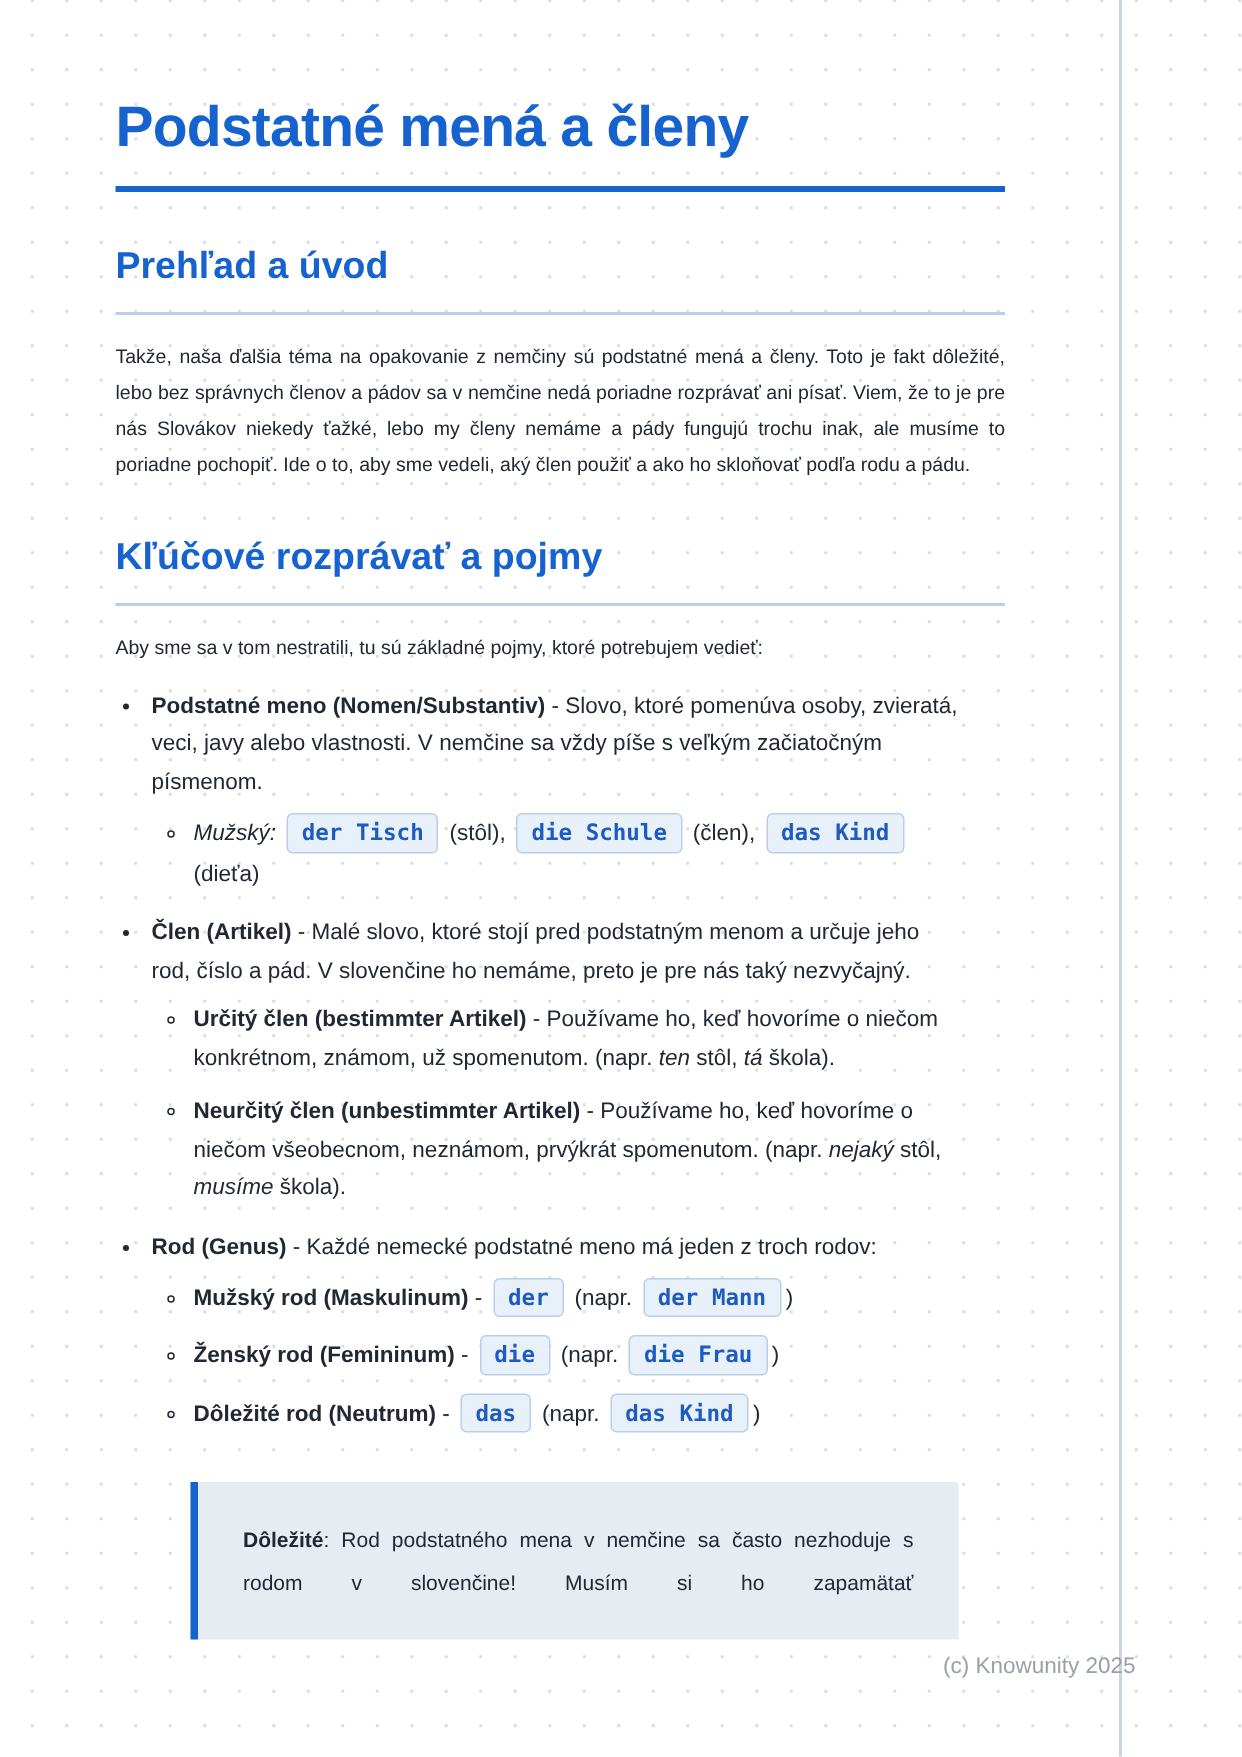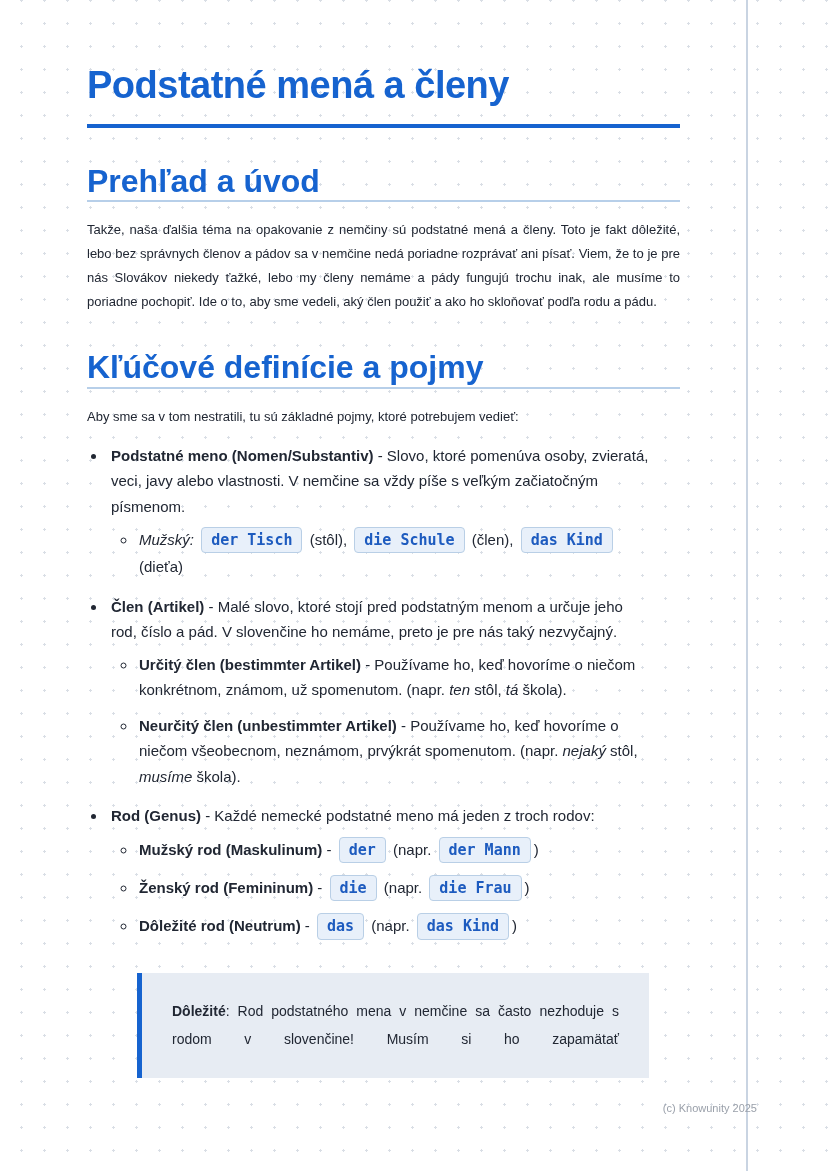--- a/index.html
+++ b/index.html
@@ -23,34 +23,34 @@
     background-size:23px 23px;
     background-position:10px 12px;
     font-family:"Liberation Sans", sans-serif;
     color:var(--text);
   }
   .margin-line{
     position:absolute;top:0;bottom:0;left:746px;width:2px;
     background:var(--margin-line);
   }
   .content{
-    position:absolute;top:0;left:17px;width:776px;
+    position:absolute;top:0;left:7px;width:776px;
     padding:64px 113px 0 70px;
   }
   h1{
     margin:0 0 16px 0;
     font-size:38px;line-height:1.15;font-weight:bold;
     color:var(--accent);letter-spacing:-0.5px;
   }
   .title-rule{height:4px;background:var(--accent);margin:0 0 18px 0;}
   h2{
     margin:34px 0 0 0;
-    font-size:32px;line-height:1.2;font-weight:bold;
+    font-size:25px;line-height:1.2;font-weight:bold;
     color:var(--accent);
-    padding-bottom:0;border-bottom:2px solid var(--heading-underline);
+    padding-bottom:16px;border-bottom:2px solid var(--heading-underline);
   }
   p.body-text{
     margin:16px 0 0 0;
     font-size:13px;line-height:1.85;text-align:justify;
   }
   ul.top-list{
     list-style:disc;margin:14px 0 0 0;padding:0 28px 0 20px;
     font-size:15px;line-height:1.7;
   }
   ul.top-list > li{margin-bottom:14px;padding-left:4px;}
@@ -75,37 +75,37 @@
   .callout{
     margin:32px 0 0 50px;width:512px;
     background:var(--callout-bg);
     border-left:5px solid var(--accent);
     padding:24px 30px;
     font-size:14px;line-height:2.05;
     text-align:justify;text-align-last:justify;
   }
   .footer{
     position:absolute;top:1102px;right:71px;
-    font-size:11px;color:var(--footer-text);
+    font-size:15px;color:var(--footer-text);
   }
 </style>
 </head>
 <body>
 
 <div class="margin-line"></div>
 
 <div class="content">
 
   <h1>Podstatné mená a členy</h1>
   <div class="title-rule"></div>
 
   <h2>Prehľad a úvod</h2>
   <p class="body-text">Takže, naša ďalšia téma na opakovanie z nemčiny sú podstatné mená a členy. Toto je fakt dôležité, lebo bez správnych členov a pádov sa v nemčine nedá poriadne rozprávať ani písať. Viem, že to je pre nás Slovákov niekedy ťažké, lebo my členy nemáme a pády fungujú trochu inak, ale musíme to poriadne pochopiť. Ide o to, aby sme vedeli, aký člen použiť a ako ho skloňovať podľa rodu a pádu.</p>
 
-  <h2>Kľúčové definície a pojmy</h2>
+  <h2>Kľúčové rozprávať a pojmy</h2>
   <p class="body-text">Aby sme sa v tom nestratili, tu sú základné pojmy, ktoré potrebujem vedieť:</p>
 
   <ul class="top-list">
 
     <li><span class="b">Podstatné meno (Nomen/Substantiv)</span><span> - Slovo, ktoré pomenúva osoby, zvieratá, veci, javy alebo vlastnosti. V nemčine sa vždy píše s veľkým začiatočným písmenom.</span>
       <ul class="sub-list">
         <li><span class="i">Mužský:</span> <span class="chip">der Tisch</span><span> (stôl), </span><span class="chip">die Schule</span><span> (člen), </span><span class="chip">das Kind</span><span> (dieťa)</span></li>
       </ul>
     </li>
 

